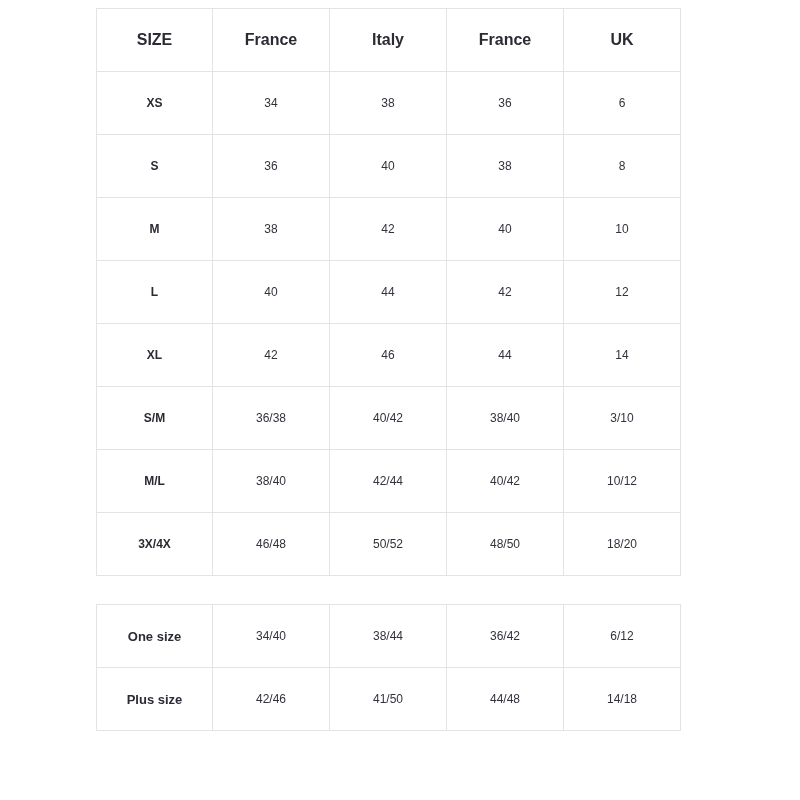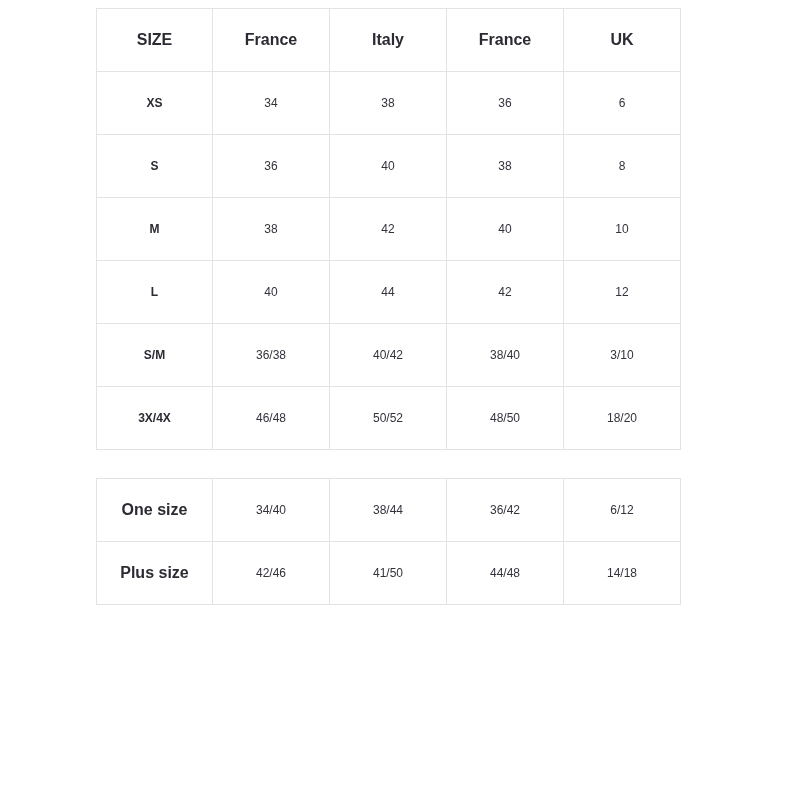--- a/index.html
+++ b/index.html
@@ -57,21 +57,21 @@
   }
   table.size-table tbody td.label-cell {
     font-weight: 700;
     color: #2b2b33;
   }
   .spacer {
     height: 28px;
   }
   table.secondary-table td.label-cell {
     font-weight: 700;
-    font-size: 16px;
+    font-size: 13px;
   }
 </style>
 </head>
 <body>
 
 <div class="page">
   <div class="tables-wrap">
 
     <table class="size-table main-table">
       <colgroup>
@@ -113,25 +113,39 @@
           <td>10</td>
         </tr>
         <tr>
           <td class="label-cell">L</td>
           <td>40</td>
           <td>44</td>
           <td>42</td>
           <td>12</td>
         </tr>
         <tr>
+          <td class="label-cell">XL</td>
+          <td>42</td>
+          <td>46</td>
+          <td>44</td>
+          <td>14</td>
+        </tr>
+        <tr>
           <td class="label-cell">S/M</td>
           <td>36/38</td>
           <td>40/42</td>
           <td>38/40</td>
           <td>3/10</td>
+        </tr>
+        <tr>
+          <td class="label-cell">M/L</td>
+          <td>38/40</td>
+          <td>42/44</td>
+          <td>40/42</td>
+          <td>10/12</td>
         </tr>
         <tr>
           <td class="label-cell">3X/4X</td>
           <td>46/48</td>
           <td>50/52</td>
           <td>48/50</td>
           <td>18/20</td>
         </tr>
       </tbody>
     </table>

